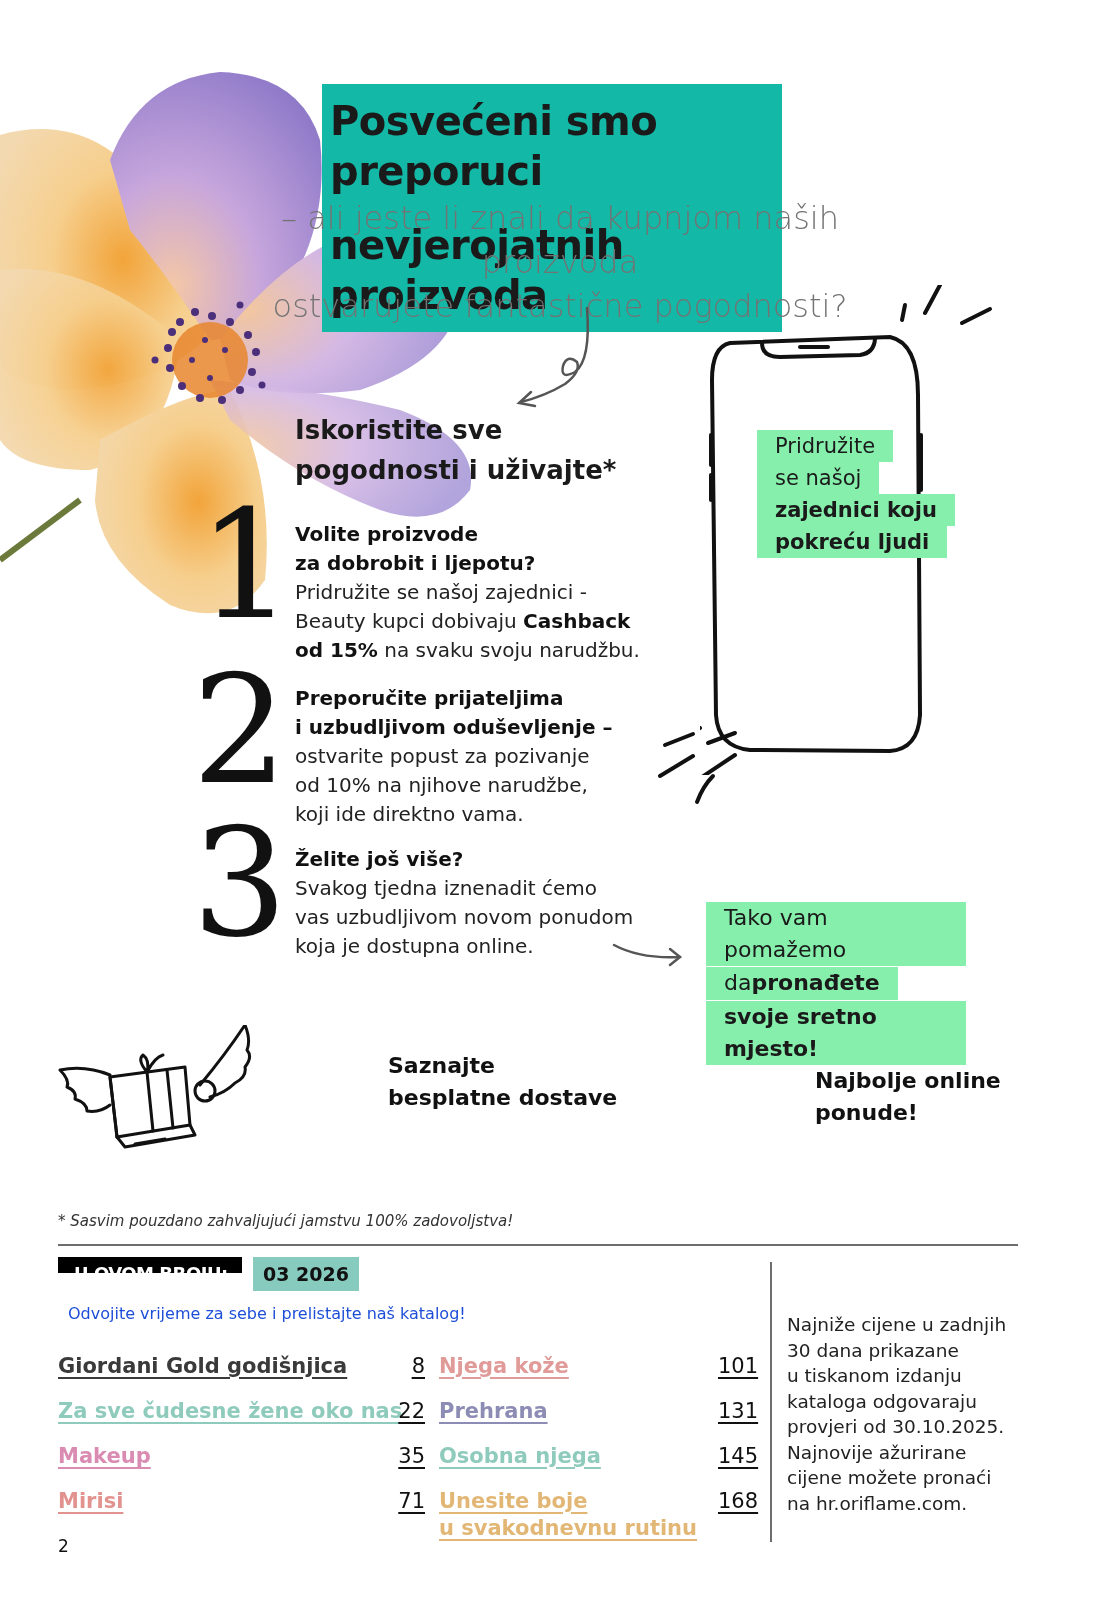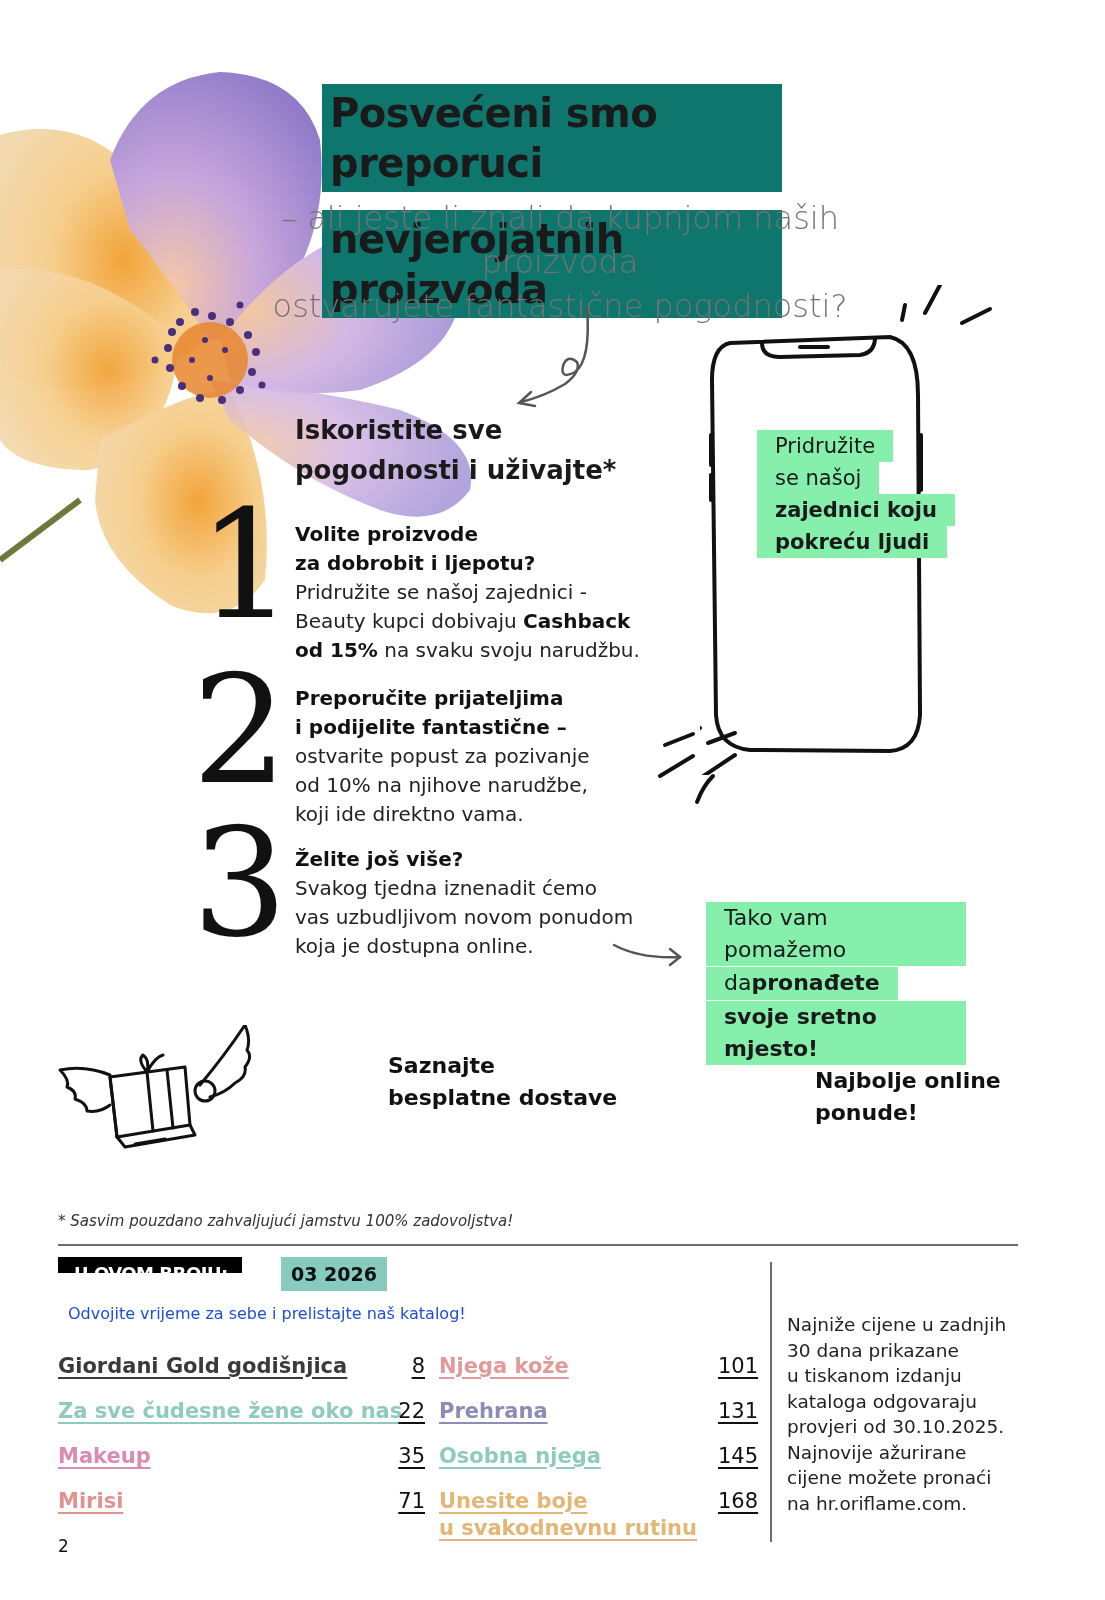--- a/index.html
+++ b/index.html
@@ -3,21 +3,21 @@
 <meta charset="utf-8">
 <style>
   html, body { margin:0; padding:0; }
   body { width:1105px; height:1600px; background:#ffffff; position:relative; overflow:hidden;
          font-family:"DejaVu Sans", sans-serif; color:#1a1a1a; }
   .abs { position:absolute; }
   .hl-sm { background:#86efac; padding:0 18px; box-decoration-break:clone; -webkit-box-decoration-break:clone; }
 
   
   #headline { left:322px; top:84px; width:460px; font-size:40px; font-weight:bold; line-height:50px; letter-spacing:-0.5px; }
-  #headline .line { display:inline-block; background:#0f766e; padding:4px 8px; margin-bottom:18px; }
+  #headline .line { display:inline-block; background:#14b8a6; padding:12px 8px; margin-bottom:0; }
   #subline { left:250px; top:196px; width:620px; text-align:center; font-size:32px; line-height:44px; font-weight:300; color:#737373; }
 
   
   #flower { left:0; top:60px; width:480px; height:580px; }
 
   
   #curl-arrow { left:505px; top:300px; width:100px; height:110px; }
   #right-arrow { left:610px; top:935px; width:80px; height:40px; }
 
   
@@ -50,21 +50,21 @@
   #delivery-text { left:388px; top:1050px; font-size:22px; line-height:32px; font-weight:bold; color:#111; }
   #online-text { left:815px; top:1065px; font-size:22px; line-height:32px; font-weight:bold; color:#111; }
 
   #footnote { left:58px; top:1212px; font-size:15px; font-style:italic; color:#333; }
   #rule { left:58px; top:1244px; width:960px; height:2px; background:#6d6d6d; }
 
   
   #issue-label { left:58px; top:1257px; height:16px; background:#000; color:#fff; font-weight:bold;
                  font-size:18px; line-height:34px; padding:0 14px 0 16px; letter-spacing:-0.5px; }
   #issue-number { left:253px; top:1257px; height:34px; background:#86cbbd; color:#111; font-weight:bold;
-                  font-size:19px; line-height:34px; padding:0 10px;margin-left:28px; }
+                  font-size:19px; line-height:34px; padding:0 10px; }
   #intro { left:68px; top:1304px; font-size:16px; color:#1d4ed8; }
 
   
   .toc-item { font-size:21px; font-weight:bold; text-decoration:underline; text-underline-offset:4px; white-space:nowrap; line-height:28px; }
   .toc-page { font-size:21px; text-decoration:underline; text-underline-offset:4px; color:#111; text-align:right; width:40px; line-height:28px; }
 
   #vrule { left:770px; top:1262px; width:2px; height:280px; background:#6d6d6d; }
   #price-note { left:787px; top:1312px; width:230px; font-size:18.5px; line-height:25.5px; color:#222; }
 
   #page-num { left:58px; top:1536px; font-size:17px; color:#111; }
@@ -155,21 +155,21 @@
 
 <div id="step1" class="abs step">
   <div><b>Volite proizvode</b></div>
   <div><b>za dobrobit i ljepotu?</b></div>
   <div>Pridružite se našoj zajednici -</div>
   <div><span>Beauty kupci dobivaju </span><b>Cashback</b></div>
   <div><b>od 15%</b><span> na svaku svoju narudžbu.</span></div>
 </div>
 <div id="step2" class="abs step">
   <div><b>Preporučite prijateljima</b></div>
-  <div><b>i podijelite fantastične –</b></div>
+  <div><b>i uzbudljivom oduševljenje –</b></div>
   <div>ostvarite popust za pozivanje</div>
   <div>od 10% na njihove narudžbe,</div>
   <div>koji ide direktno vama.</div>
 </div>
 <div id="step3" class="abs step">
   <div><b>Želite još više?</b></div>
   <div>Svakog tjedna iznenadit ćemo</div>
   <div>vas uzbudljivom novom ponudom</div>
   <div>koja je dostupna online.</div>
 </div>

